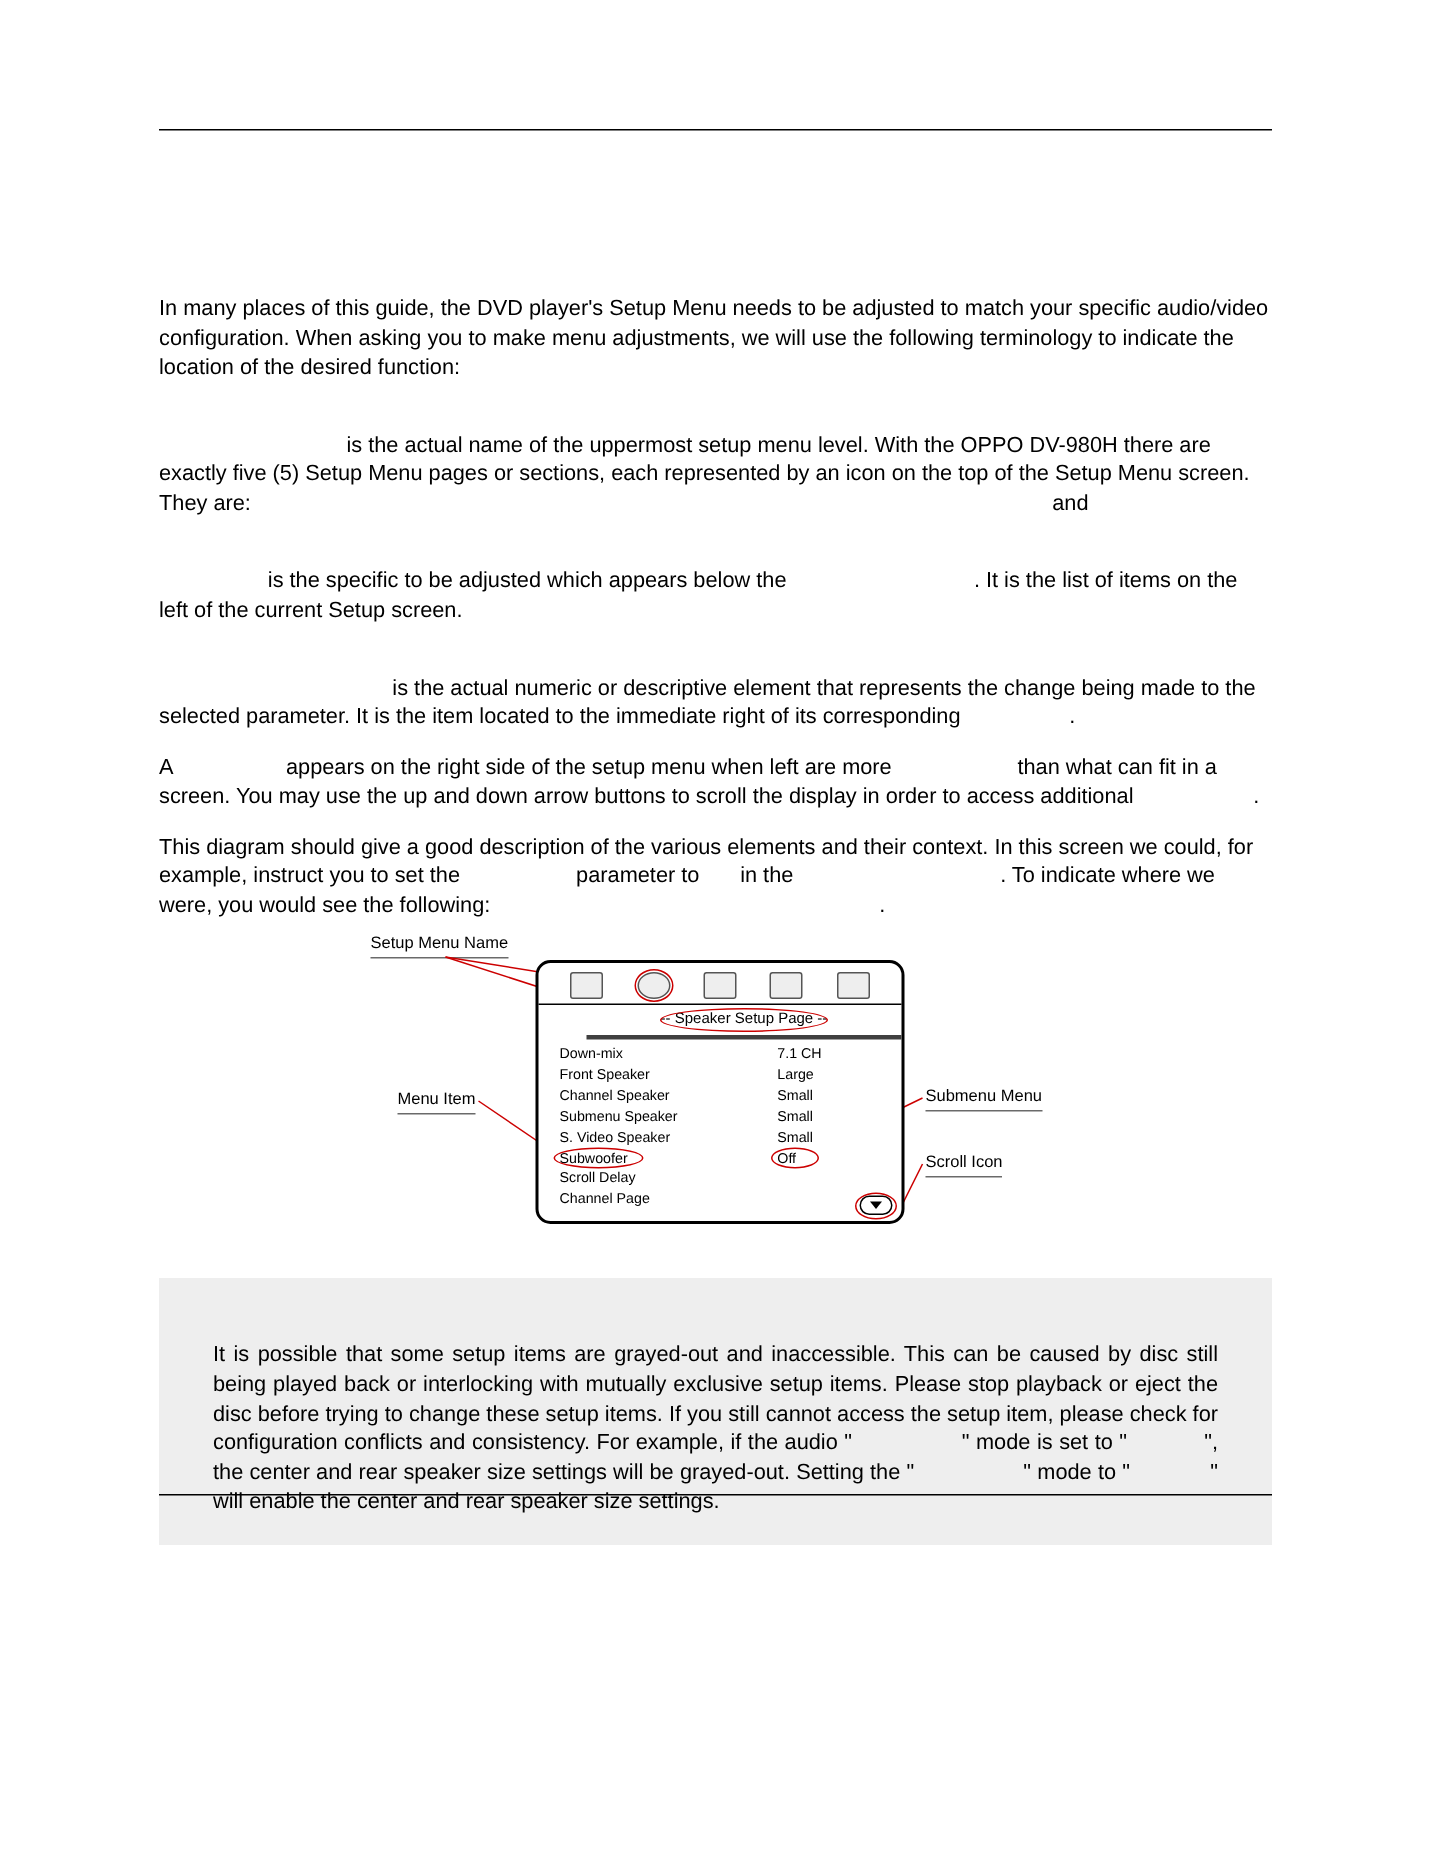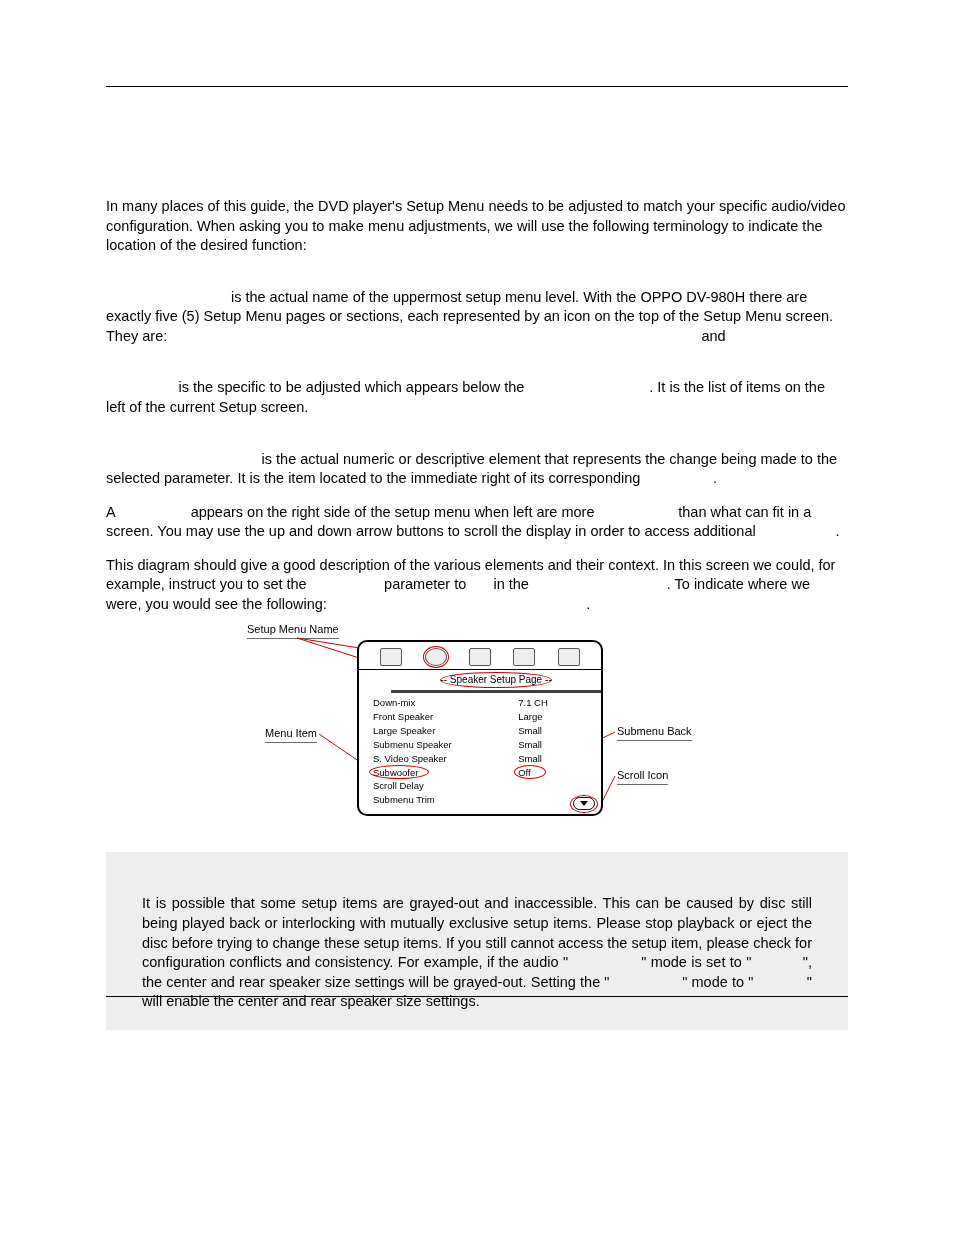--- a/index.html
+++ b/index.html
@@ -190,21 +190,21 @@
   </p>
 
   <p class="para">
     <span>This diagram should give a good description of the various elements and their context. In this screen we could, for example, instruct you to set the </span><span class="invisible">Subwoofer</span><span> parameter to </span><span class="invisible">Off</span><span> in the </span><span class="invisible">Speaker Setup Page</span><span>. To indicate where we were, you would see the following: </span><span class="invisible">Speaker Setup Page &gt; Subwoofer &gt; Off</span><span>.</span>
   </p>
 
   <div class="diagram-wrap">
 
     <div class="d-label" style="left:0; top:-6px;">Setup Menu Name</div>
     <div class="d-label" style="left:18px; top:98px;">Menu Item</div>
-    <div class="d-label" style="left:370px; top:96px;">Submenu Back</div>
+    <div class="d-label" style="left:370px; top:96px;">Submenu Menu</div>
     <div class="d-label" style="left:370px; top:140px;">Scroll Icon</div>
 
     <svg style="position:absolute; left:0; top:0; width:460px; height:200px; pointer-events:none;">
       <line x1="50" y1="10" x2="150" y2="26" stroke="#c00" stroke-width="1"></line>
       <line x1="50" y1="10" x2="168" y2="48" stroke="#c00" stroke-width="1"></line>
       <line x1="72" y1="106" x2="122" y2="140" stroke="#c00" stroke-width="1"></line>
       <line x1="368" y1="104" x2="298" y2="138" stroke="#c00" stroke-width="1"></line>
       <line x1="368" y1="148" x2="352" y2="180" stroke="#c00" stroke-width="1"></line>
     </svg>
 
@@ -217,26 +217,26 @@
         <div class="ic"></div>
       </div>
       <div class="title-bar">
         <span>-- Speaker Setup Page --</span>
         <div class="title-ellipse"></div>
       </div>
       <div class="list-area">
         <div class="col-left" id="diag-left">
             <div class="row">Down-mix</div>
             <div class="row">Front Speaker</div>
-            <div class="row">Large Speaker</div>
+            <div class="row">Channel Speaker</div>
             <div class="row">Submenu Speaker</div>
             <div class="row">S. Video Speaker</div>
             <div class="row sel">Subwoofer<div class="ellipse"></div></div>
             <div class="row">Scroll Delay</div>
-            <div class="row">Submenu Trim</div>
+            <div class="row">Channel Page</div>
           </div>
         <div class="col-right" id="diag-right">
             <div class="row">7.1 CH</div>
             <div class="row">Large</div>
             <div class="row">Small</div>
             <div class="row">Small</div>
             <div class="row">Small</div>
             <div class="row sel">Off<div class="ellipse"></div></div>
             <div class="row">&nbsp;</div>
             <div class="row">&nbsp;</div>

